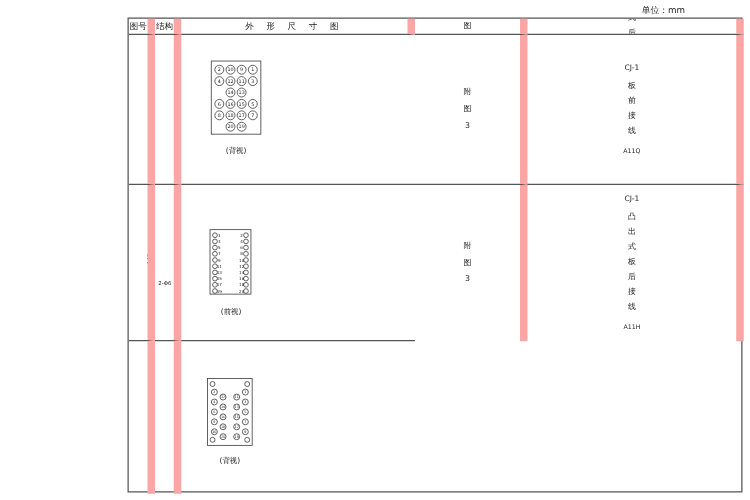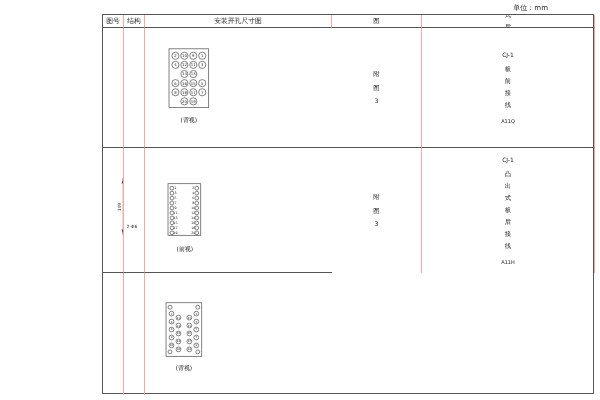--- a/index.html
+++ b/index.html
@@ -2,21 +2,21 @@
 <html><head>
 <meta charset="utf-8">
 <style>
   *{margin:0;padding:0;box-sizing:border-box}
   html,body{width:600px;height:400px}
   body{background:#fff;position:relative;font-family:"DejaVu Sans","Liberation Sans",sans-serif;color:#222;overflow:hidden}
   .unit{position:absolute;top:3px;right:52px;font-size:7px;color:#222}
   .tbl{position:absolute;left:102px;top:14px;width:492px;height:380px;display:grid;
        grid-template-columns:21px 21px 187px 90px 173px;grid-template-rows:13px 120px 125px 122px;
        border:1px solid #555;background:#fff}
-  .cell{border-right:1px solid #fca5a5;border-bottom:1px solid #555;position:relative;overflow:hidden}
+  .cell{border-right:6px solid #fca5a5;border-bottom:1px solid #555;position:relative;overflow:hidden}
   .nr{border-right:none}
   .nb{border-bottom:none}
   .hd{display:flex;align-items:center;justify-content:center;font-size:6.8px;color:#222;white-space:nowrap}
   .hsp{letter-spacing:4px}
   .vcell{display:flex;flex-direction:column;align-items:center;justify-content:center;font-size:6.3px}
   .vtx{width:7px;word-break:break-all;line-height:1.9;text-align:center}
   .figtx{line-height:2.2}
   .model{font-size:6px;margin-bottom:5px;white-space:nowrap}
   .code{font-size:5px;margin-top:7px;white-space:nowrap}
   svg.d{position:absolute;left:0;top:0;display:block}
@@ -44,21 +44,21 @@
     </marker>
   </defs>
 </svg>
 
 <div class="unit">单位：mm</div>
 
 <div class="tbl">
 
   <div class="cell hd">图号</div>
   <div class="cell hd">结构</div>
-  <div class="cell hd">安装开孔尺寸图</div>
+  <div class="cell hd hsp">外 形 尺 寸 图</div>
 
   <div class="cell vcell">
     <div class="vtx figtx">附图3</div>
   </div>
   <div class="cell vcell">
     <div class="model">CJ-1</div>
     <div class="vtx">嵌入式后接线</div>
     <div class="code">A11K</div>
   </div>
   <div class="cell">

